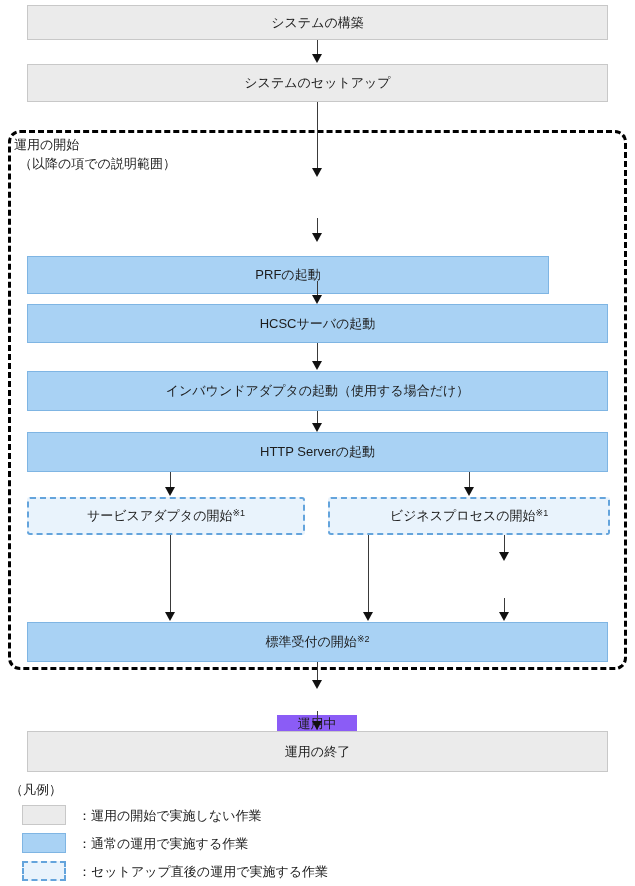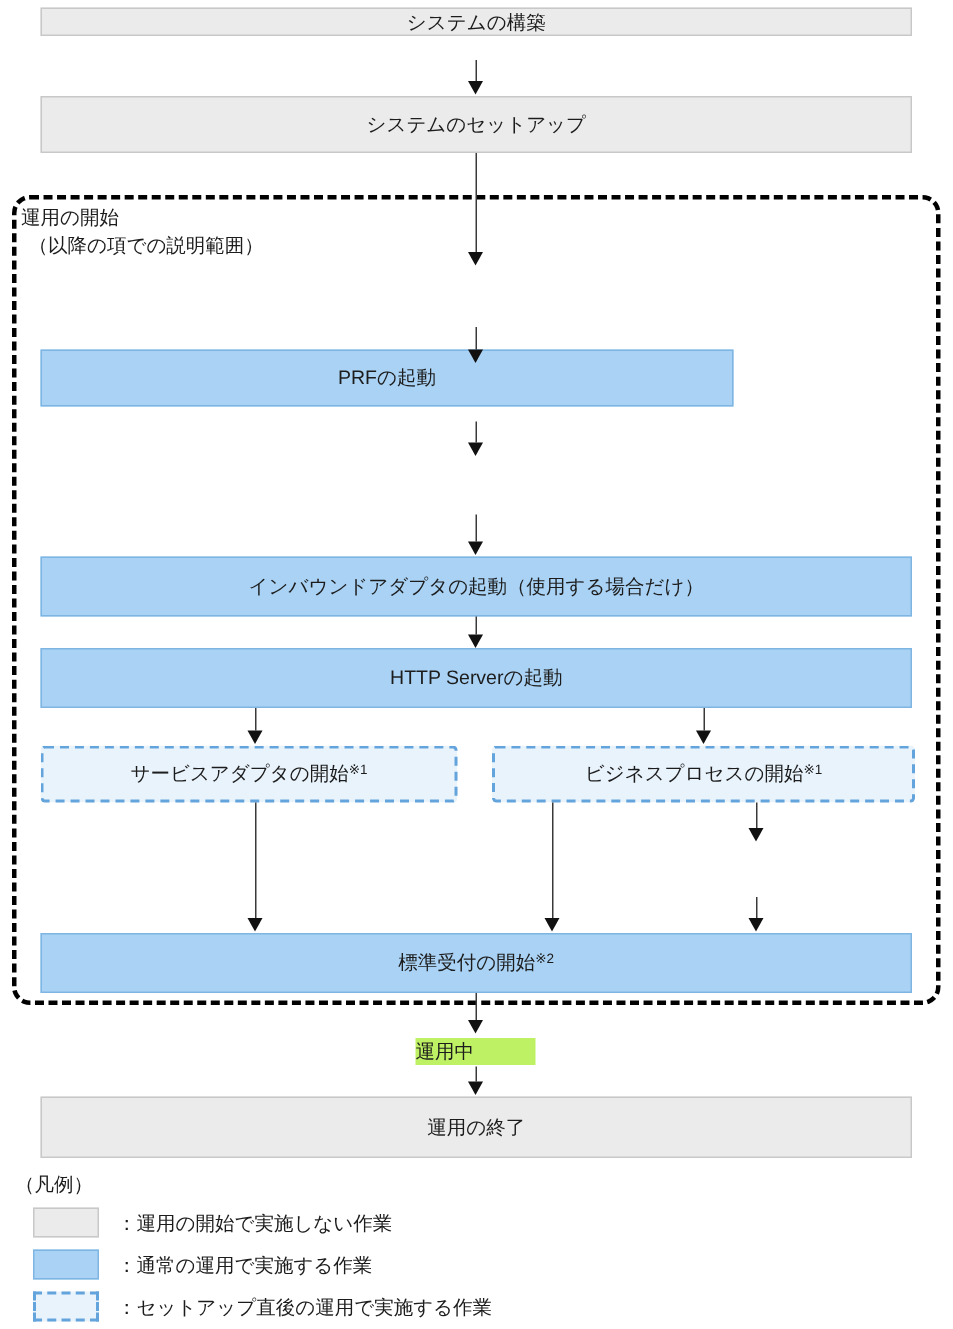--- a/index.html
+++ b/index.html
@@ -20,46 +20,49 @@
     border:3px dashed #000000;border-radius:12px;
   }
   .group-title{position:absolute;white-space:nowrap;}
   .vline{position:absolute;width:1px;background:var(--arrow,#3a3a3a);}
   .ahead{
     position:absolute;width:0;height:0;
     border-left:5px solid transparent;border-right:5px solid transparent;
     border-top:9px solid #111111;
   }
   sup.note{font-size:9px;vertical-align:4px;letter-spacing:0;}
-  .floatlabel{position:absolute;background:#bef264;}
+  .floatlabel{position:absolute;text-align:center;background:#8b5cf6;margin-top:23px;}
   .legend-title{position:absolute;}
   .swatch{position:absolute;width:44px;height:20px;box-sizing:border-box;}
   .swatch.gray{background:var(--gray-fill,#ebebeb);border:1px solid var(--gray-border,#c8c8c8);}
   .swatch.blue{background:var(--blue-fill,#a9d2f4);border:1px solid var(--blue-border,#7fb5e3);}
   .swatch.dashedblue{background:var(--dashed-fill,#e9f3fc);border:2px dashed var(--dashed-border,#64a4dc);}
   .legend-text{position:absolute;white-space:nowrap;}
 </style>
 </head>
 <body>
 
 <div id="stage">
 
-  <div class="box gray" style="left:27px;top:5px;width:581px;height:19px">
+  <div class="box gray" style="left:27px;top:5px;width:581px;height:35px">
     <span>システムの構築</span>
   </div>
   <div class="box gray" style="left:27px;top:64px;width:581px;height:38px">
     <span>システムのセットアップ</span>
   </div>
 
   <div class="group" style="left:8px;top:130px;width:619px;height:540px"></div>
   <div class="group-title" style="left:14px;top:136px">運用の開始</div>
   <div class="group-title" style="left:19px;top:155px">（以降の項での説明範囲）</div>
 
-  <div class="box blue" style="left:27px;top:233px;width:462px;height:38px">
+  <div class="box blue" style="left:27px;top:256px;width:522px;height:38px">
     <span>PRFの起動</span>
+  </div>
+  <div class="box blue" style="left:27px;top:304px;width:581px;height:39px">
+    <span>HCSCサーバの起動</span>
   </div>
   <div class="box blue" style="left:27px;top:371px;width:581px;height:40px">
     <span>インバウンドアダプタの起動（使用する場合だけ）</span>
   </div>
   <div class="box blue" style="left:27px;top:432px;width:581px;height:40px">
     <span>HTTP Serverの起動</span>
   </div>
 
   <div class="box dashedblue" style="left:27px;top:497px;width:278px;height:38px">
     <span><span>サービスアダプタの開始</span><sup class="note">※1</sup></span>

